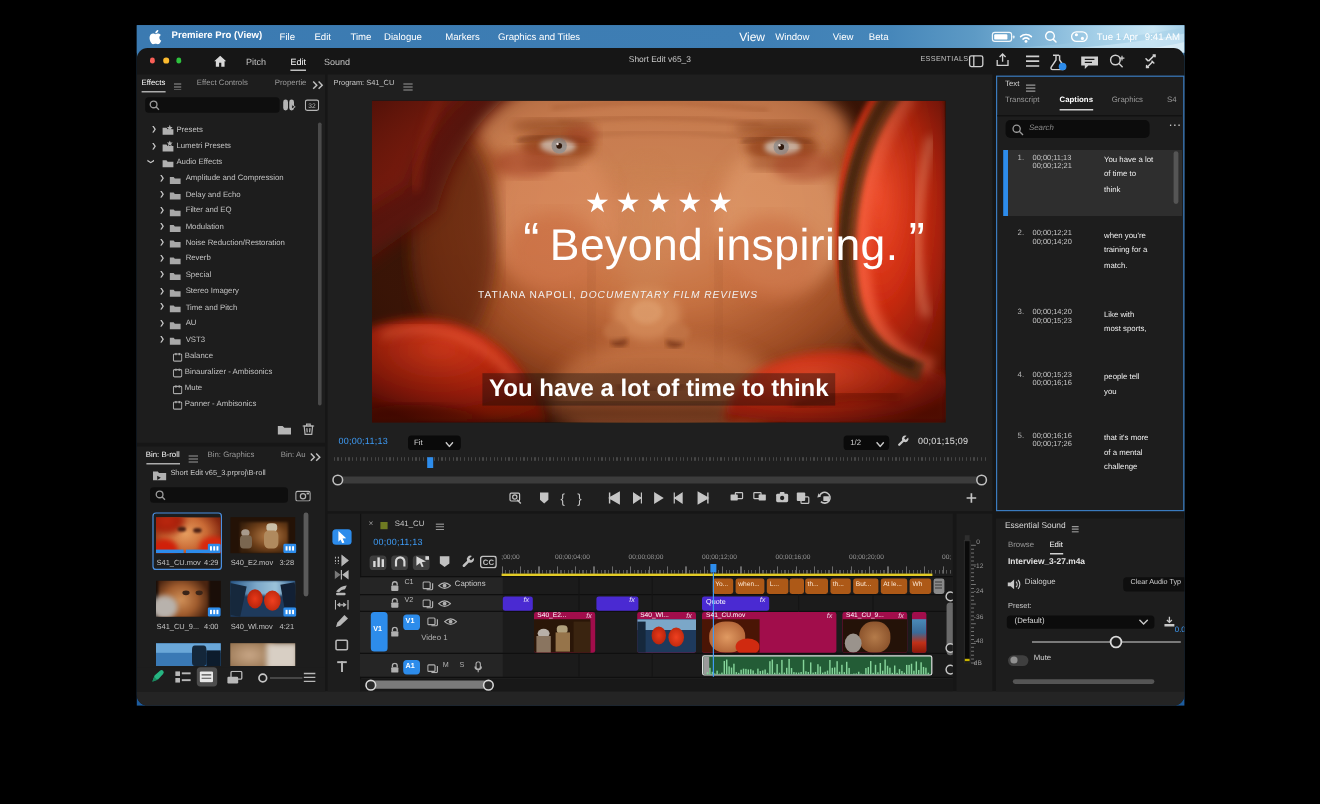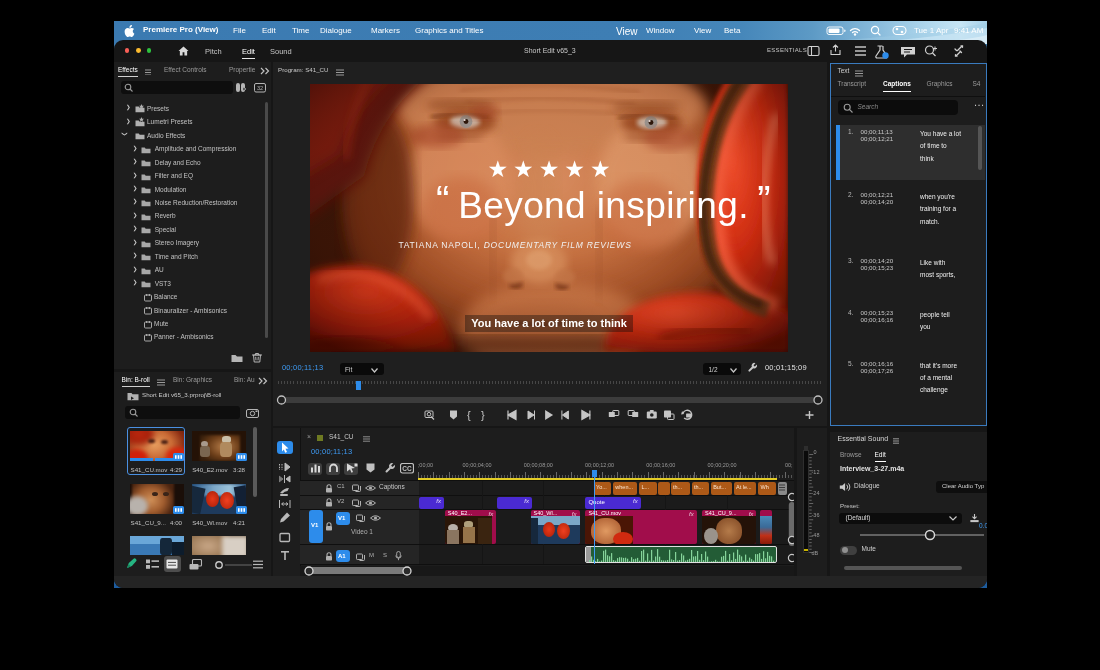--- a/index.html
+++ b/index.html
@@ -519,21 +519,21 @@
           <stop offset="0%" stop-color="#d4682e" stop-opacity="0.15"></stop>
           <stop offset="55%" stop-color="#a83a12" stop-opacity="0.16"></stop>
           <stop offset="100%" stop-color="#120300" stop-opacity="0.55"></stop>
         </radialGradient>
    <rect width="478" height="268" fill="url(#vig)"></rect>
   </svg>
 
   <div class="a" style="left:0;top:72px;width:478px;text-align:center;color:#fff;font-size:23px;letter-spacing:5px;text-indent:5px">★★★★★</div>
   <div class="a" style="left:0;top:94px;width:574px;text-align:center;color:#fff;font-size:37px;letter-spacing:0.4px;text-indent:13px"><span style="font-size:40px;vertical-align:4px">“ </span>Beyond inspiring.<span style="font-size:40px;vertical-align:4px"> ”</span></div>
   <div class="a" style="left:0;top:156px;width:410px;text-align:center;color:#f0f0f0;font-size:8.5px;letter-spacing:0.8px">TATIANA NAPOLI, <i>DOCUMENTARY FILM REVIEWS</i></div>
-  <div class="a" style="left:0;top:228.5px;width:478px;text-align:center"><span style="background:rgba(10,10,10,0.38);color:#fff;font-size:11px;font-weight:bold;padding:2px 6px 3px">You have a lot of time to think</span></div>
+  <div class="a" style="left:0;top:228.5px;width:478px;text-align:center"><span style="background:rgba(10,10,10,0.38);color:#fff;font-size:20px;font-weight:bold;padding:2px 6px 3px">You have a lot of time to think</span></div>
  </div>
 
  <span class="a" style="left:9px;top:301px;font-size:7.5px;color:#3e9bf5;letter-spacing:0.2px">00;00;11;13</span>
  <div class="a" style="left:66.5px;top:301px;width:44.5px;height:11.5px;background:#0a0a0a;border-radius:3px"></div>
     <span class="a" style="left:72px;top:303.5px;font-size:6.5px;color:#d0d0d0">Fit</span>
  <svg class="a" width="7" height="5" style="left:98px;top:305.5px">
       <path d="M0.5,0.5 L3.5,4 L6.5,0.5" fill="none" stroke="#c8c8c8" stroke-width="1.2"></path>
     </svg>
  <div class="a" style="left:429.5px;top:301px;width:38px;height:11.5px;background:#0a0a0a;border-radius:3px"></div>
     <span class="a" style="left:435.5px;top:303.5px;font-size:6.5px;color:#d0d0d0">1/2</span>

